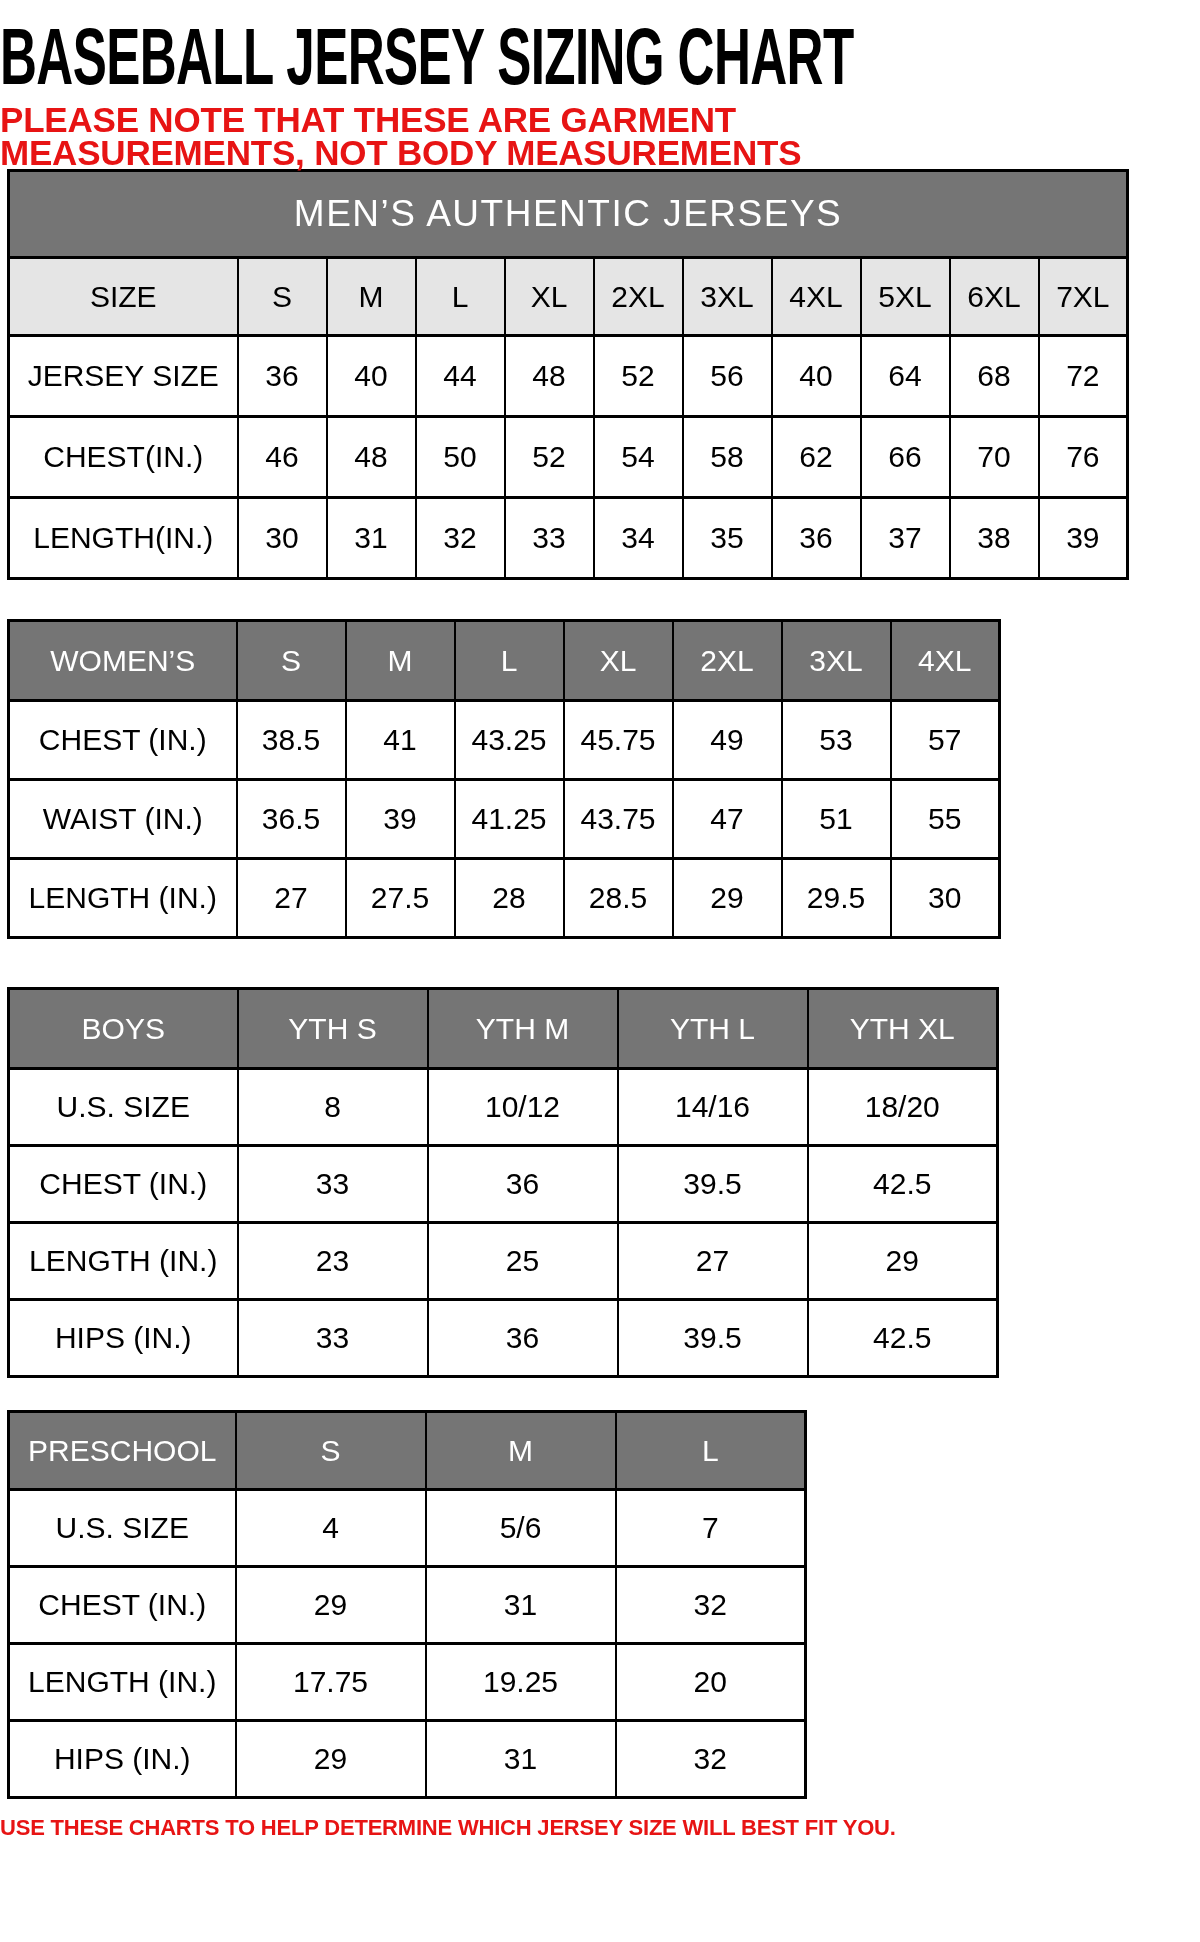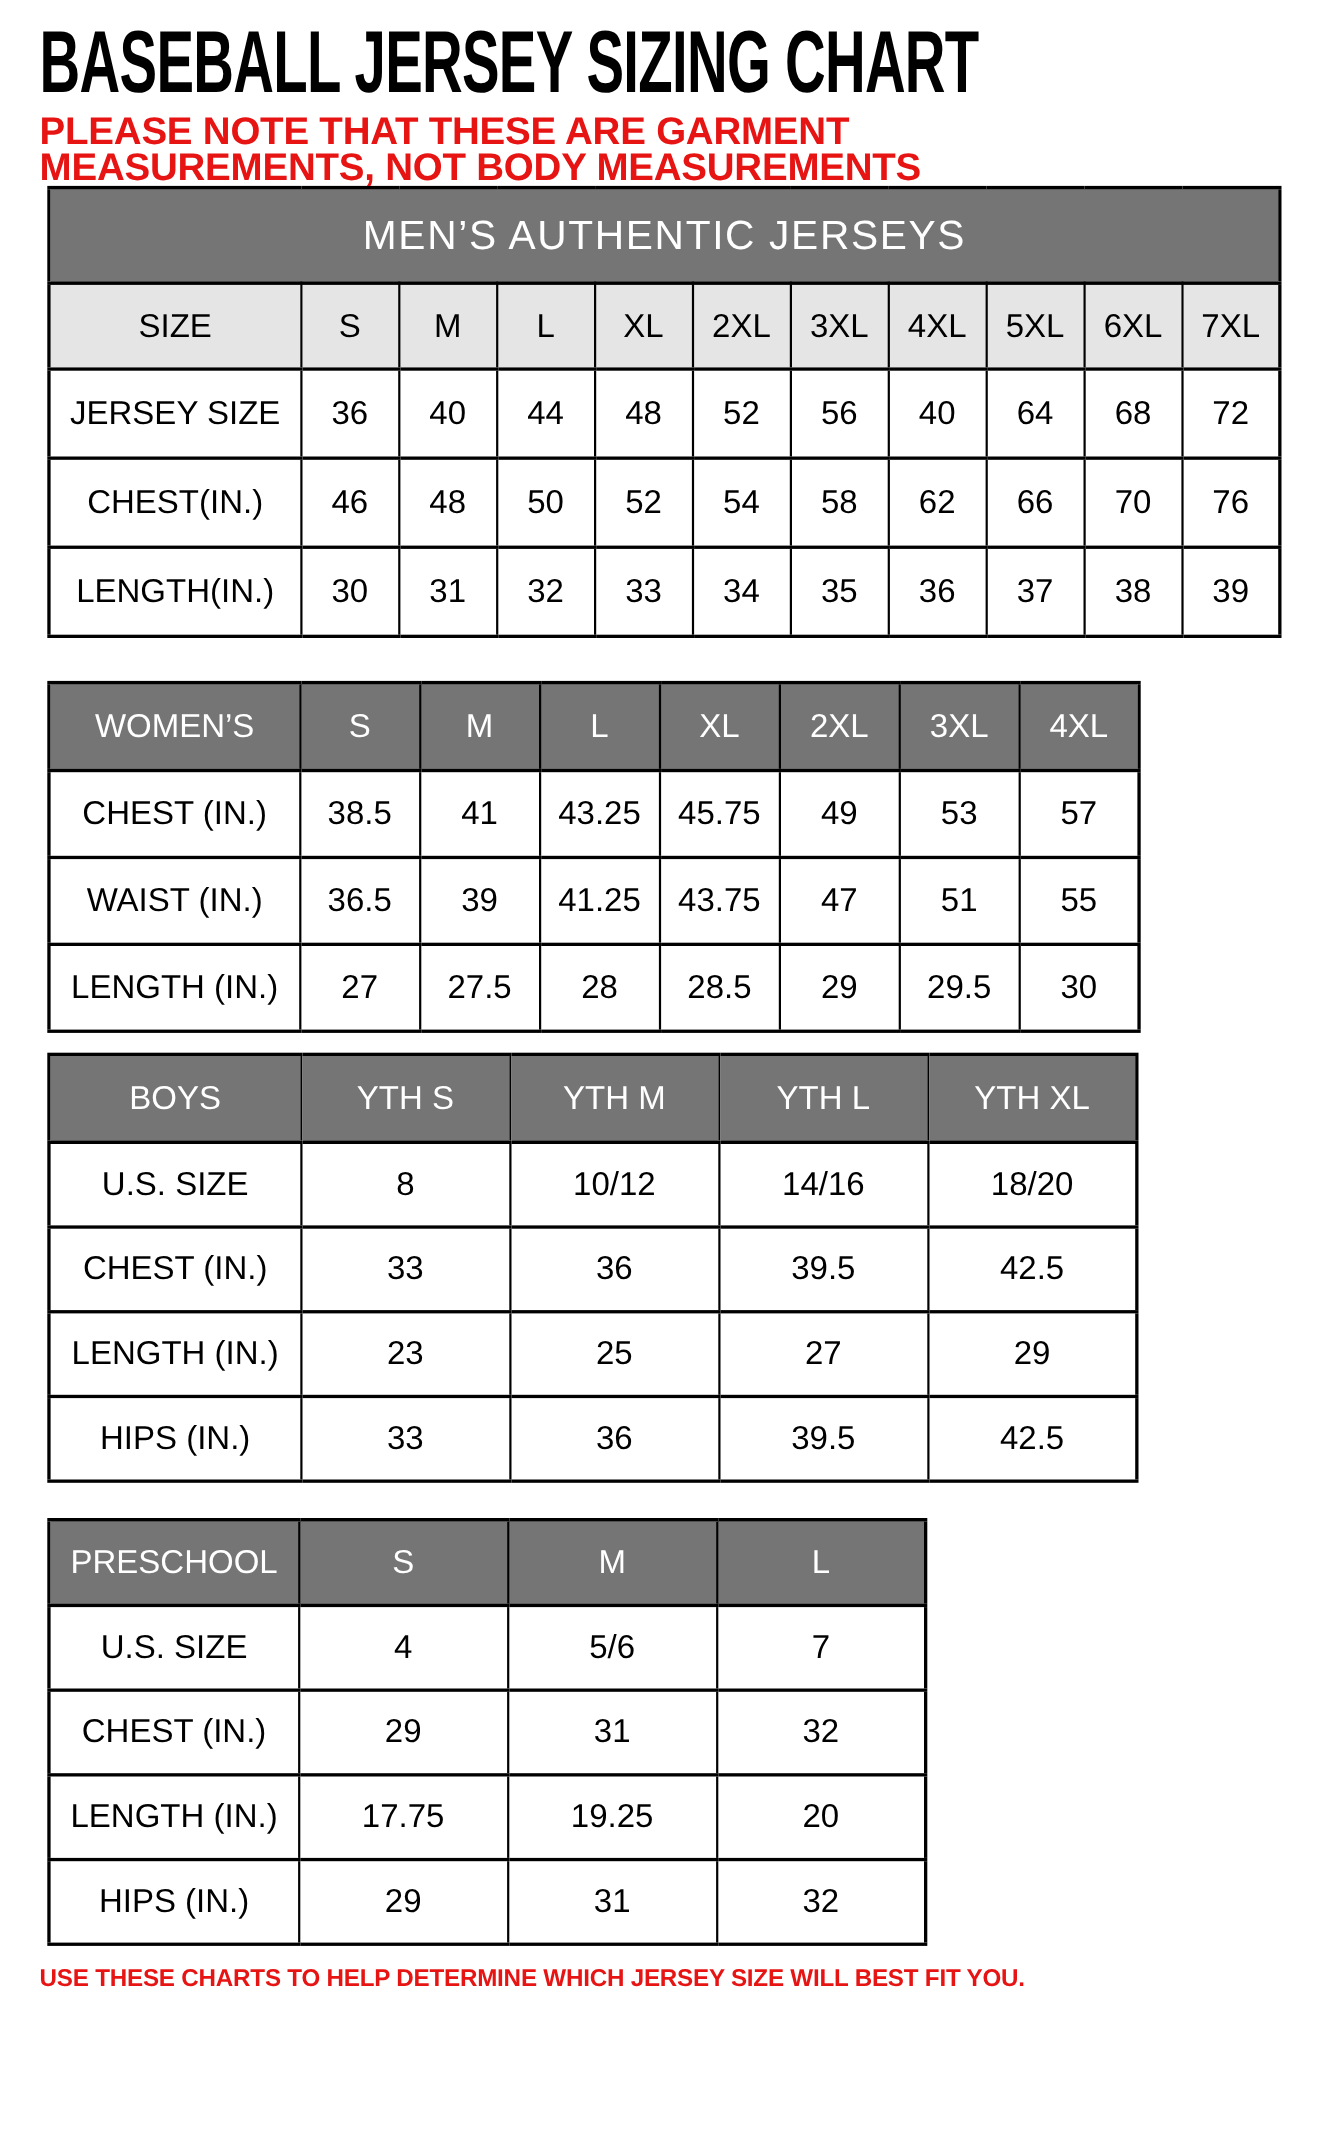--- a/index.html
+++ b/index.html
@@ -3,21 +3,21 @@
 <meta charset="utf-8">
 <style>
   :root { --red:#e71414; --gray:#757575; --ink:#000000; }
   * { box-sizing: border-box; }
   html,body { margin:0; padding:0; }
   body {
     width:1200px; height:1942px; background:#ffffff;
     font-family:"Liberation Sans","DejaVu Sans",sans-serif;
     color:var(--ink); overflow:hidden;
   }
-  .page { padding-left:36px; }
+  .page { }
 
   h1.title {
     display:inline-block; margin:17px 0 0 0;
     font-size:80px; line-height:1; font-weight:bold;
     letter-spacing:-1px; white-space:nowrap;
     transform:scaleX(0.64); transform-origin:left top;
     color:#000;
   }
   .note {
     margin-top:6px; max-width:930px;
@@ -41,21 +41,21 @@
   }
   tr.head-row.gray-head th {
     background:var(--gray); color:#fff;
   }
   tr.head-row.plain-head th { background:#e5e5e5; color:#000; }
   td.row-label {
     white-space:pre-line; line-height:1.15; font-size:28px;
   }
 
   .t-mens  { width:1122px; margin-bottom:39px; }
-  .t-womens{ width:991px;  margin-bottom:18px; }
+  .t-womens{ width:991px;  margin-bottom:48px; }
   .t-boys  { width:989px;  margin-bottom:32px; }
   .t-pre   { width:797px; }
   .t-mens tr.banner-row { height:87px; }
   .t-mens tr.head-row   { height:78px; }
   .t-mens tbody tr      { height:81px; }
   .t-womens tr.head-row { height:80px; }
   .t-womens tbody tr    { height:79px; }
   .t-boys tr.head-row   { height:80px; }
   .t-boys tbody tr      { height:77px; }
   .t-pre tr.head-row    { height:78px;margin-left:40px; }

